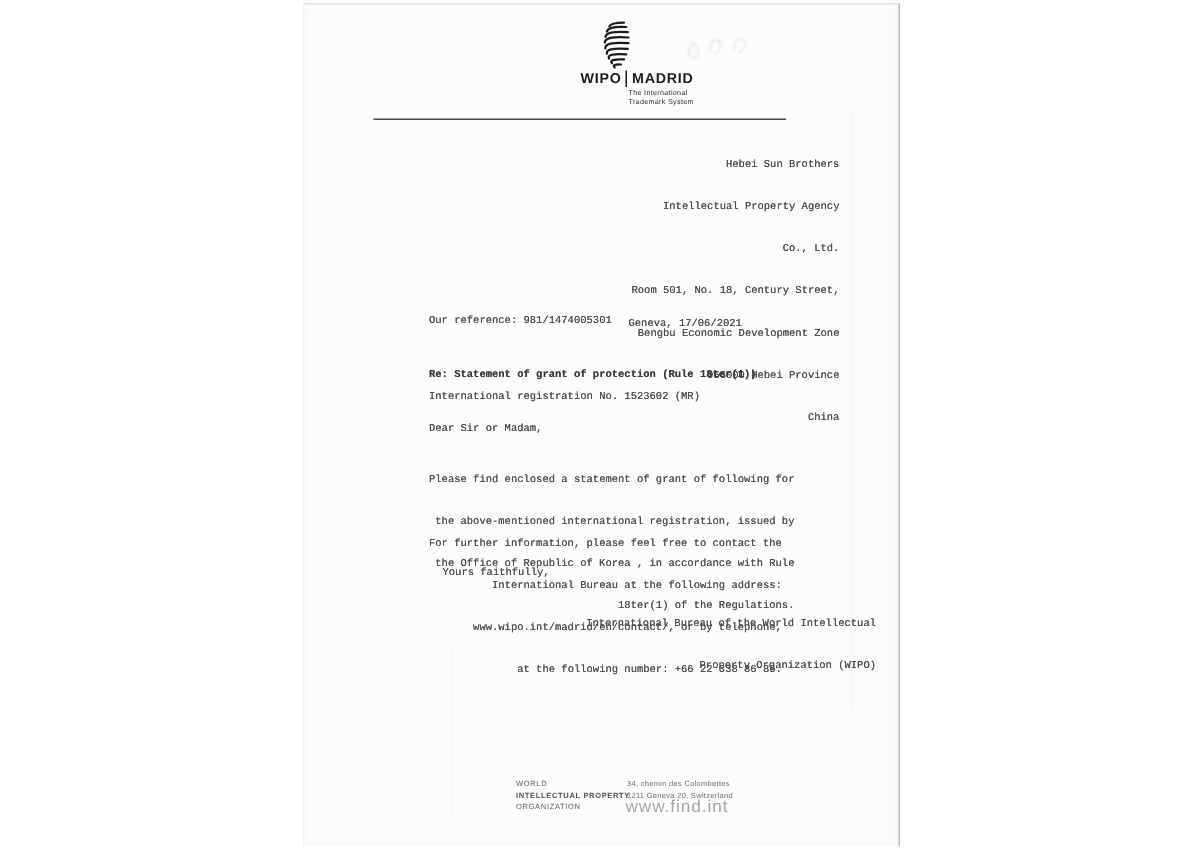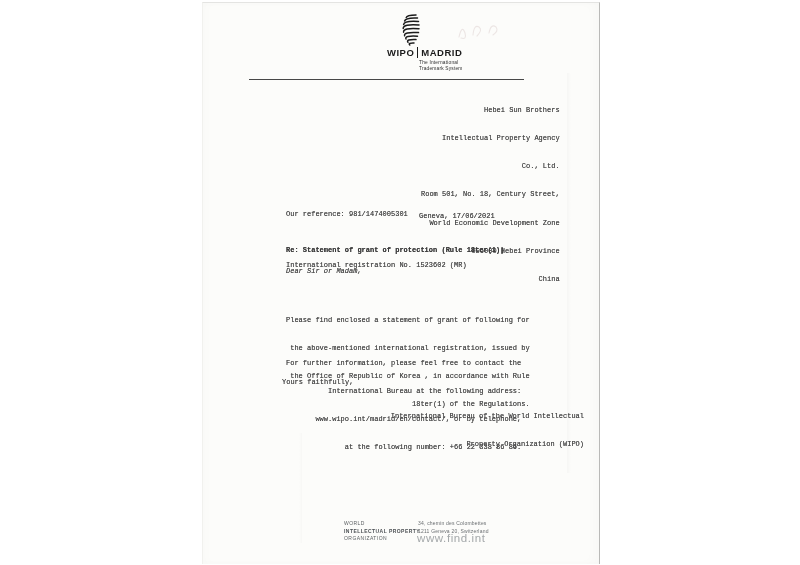--- a/index.html
+++ b/index.html
@@ -29,24 +29,24 @@
 
   
   .tw{position:absolute;font-family:"Liberation Mono", monospace;font-size:7px;line-height:9.4px;
       color:#4b4b4b;white-space:pre;text-shadow:0 0 0.4px rgba(75,75,75,0.85);text-align:right;}
   .tw.bold{font-weight:bold;color:#3a3a3a;}
   .recipient{left:218px;top:84px;}
   .reference{left:83px;top:182px;margin-top:25px;}
   .dateline{left:216px;top:209px;}
   .subject{left:83px;top:243px;}
   .registration{left:83px;top:258px;}
-  .salutation{left:83px;top:264px;font-style:italic;}
+  .salutation{left:83px;top:279px;}
   .para1{left:83px;top:294px;}
   .para2{left:83px;top:337px;}
-  .closing{left:79px;top:375px;}
+  .closing{left:92px;top:375px;}
   .signature{left:91px;top:390px;width:290px;}
 
   
   .footer-org{position:absolute;left:141px;top:517px;font-size:5px;line-height:7.6px;
               letter-spacing:0.45px;color:#5a5e61;}
   .footer-org .b{font-weight:bold;color:#4c5054;}
   .footer-address{position:absolute;left:215px;top:517px;font-size:5px;line-height:7.6px;
                   letter-spacing:0.2px;color:#6a6e71;}
   .website{position:absolute;left:214px;top:529px;font-size:11.5px;letter-spacing:0.6px;
            color:#a4a8aa;}
@@ -91,21 +91,21 @@
       <div>The International</div>
       <div>Trademark System</div>
     </div>
     <div class="logo-rule"></div>
 
     <div class="tw recipient">
       <div>Hebei Sun Brothers</div>
       <div>Intellectual Property Agency</div>
       <div> Co., Ltd.</div>
       <div>Room 501, No. 18, Century Street,</div>
-      <div>World Economic Development Zone</div>
+      <div>Bengbu Economic Development Zone</div>
       <div>056000 Hebei Province</div>
       <div>China</div>
     </div>
 
     <div class="tw reference">Our reference: 981/1474005301</div>
     <div class="tw dateline">Geneva, 17/06/2021</div>
     <div class="tw bold subject">Re: Statement of grant of protection (Rule 18ter(1))</div>
     <div class="tw registration">International registration No. 1523602 (MR)</div>
     <div class="tw salutation">Dear Sir or Madam,</div>
 

